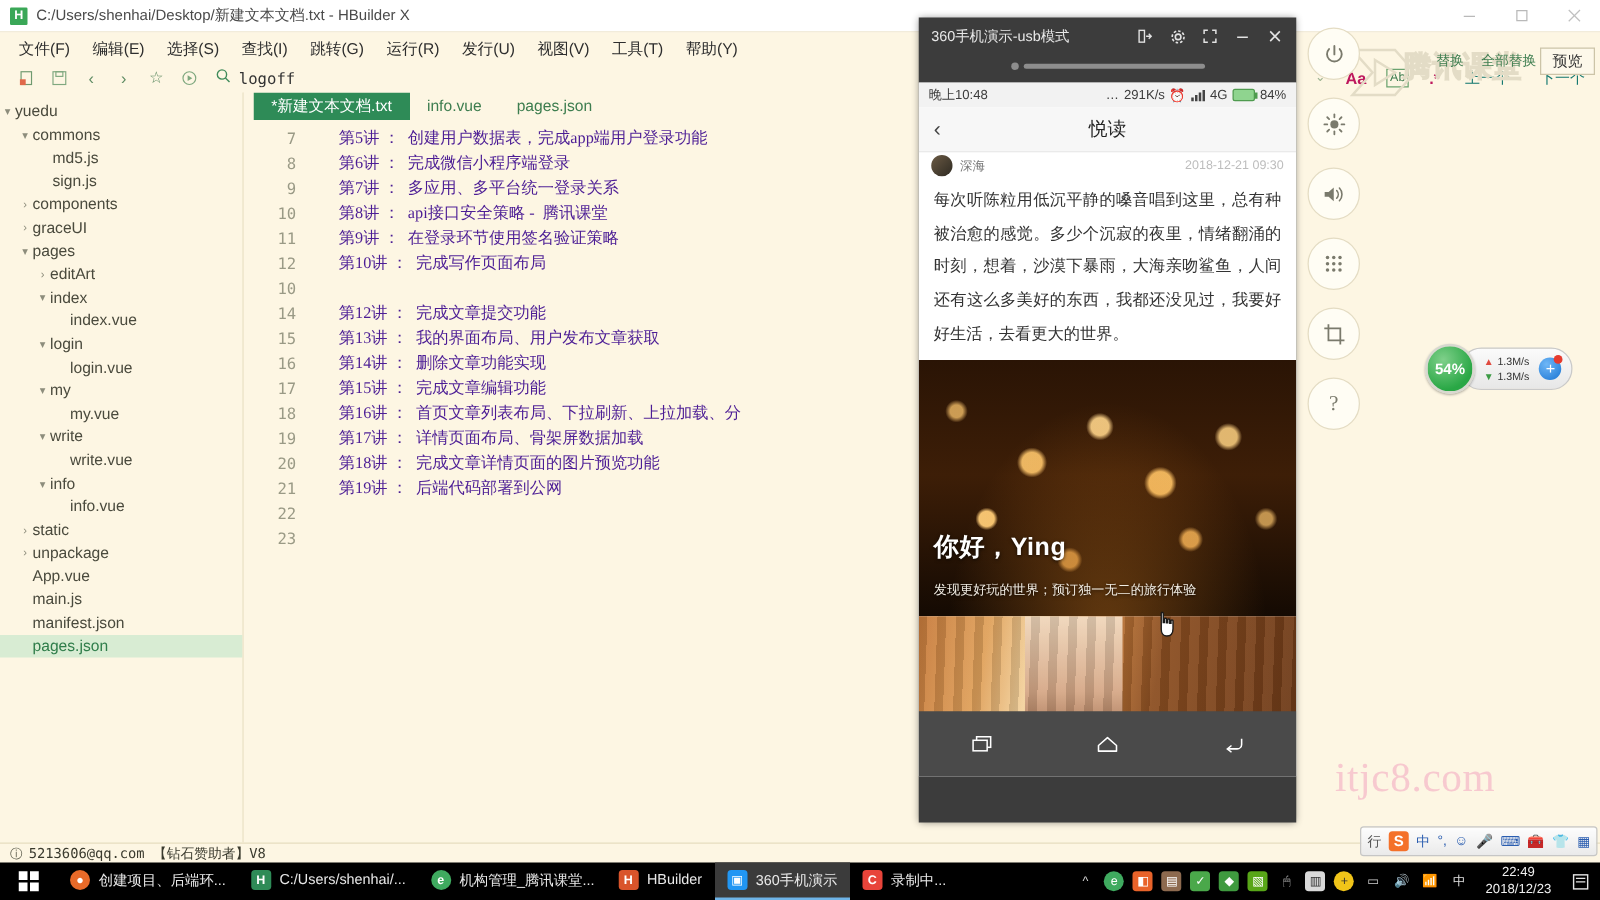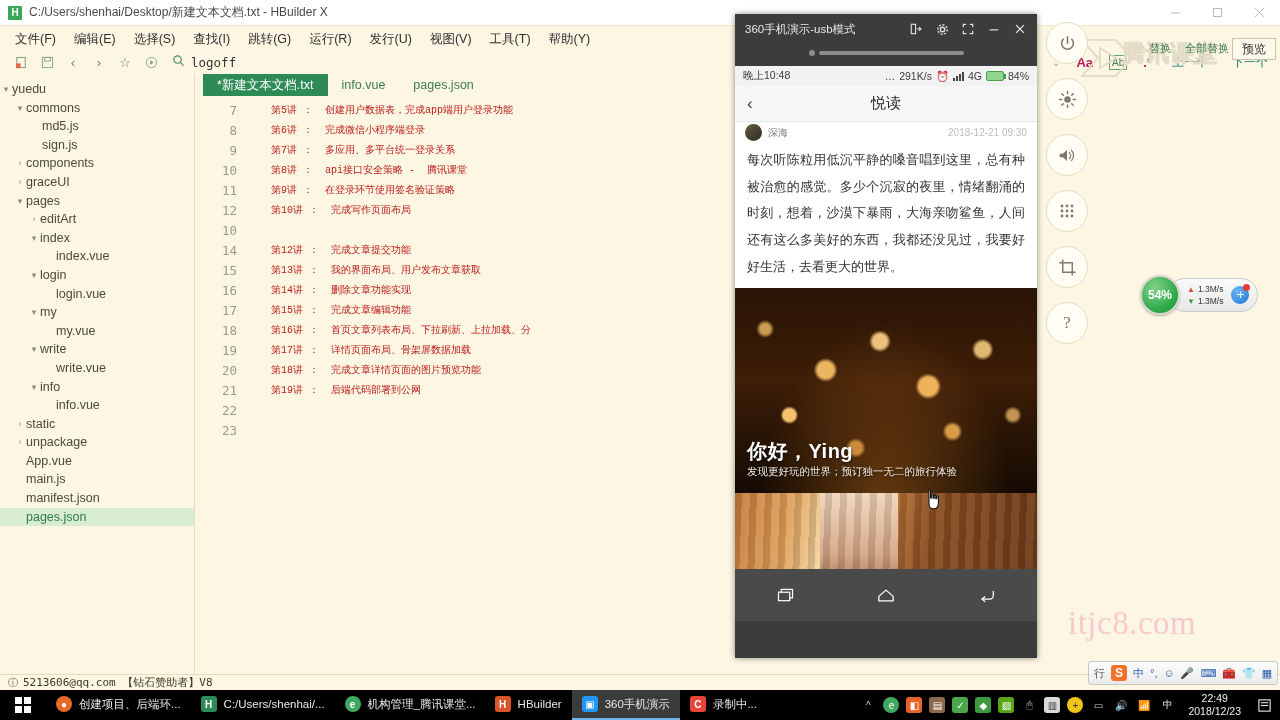--- a/index.html
+++ b/index.html
@@ -92,22 +92,22 @@
   }
   .hb-tab.active { background: #2e8b57; color: #fff; }
   .code-area { position:absolute; left:0; top:26px; right:0; bottom:0; }
   .code-line { display: flex; height: 20px; align-items: center; }
   .ln {
     width: 42px; text-align: right; padding-right: 12px;
     font-family: "DejaVu Sans Mono", monospace; font-size: 12.5px;
     color: #9a9a86; flex: 0 0 54px;
   }
   .code-txt {
-    font-family: Liberation Mono, monospace;
-    font-size: 10px; color: #b91c1c; white-space: pre;
+    font-family: Liberation Serif, serif;
+    font-size: 13px; color: #4c1d95; white-space: pre;
     padding-left: 22px;
   }
 
   
   .hb-status {
     position: absolute; left: 0; bottom: 0; width: 1280px; height: 16px;
     background: #fdf6e3; border-top: 1px solid #e6ddc0;
     display: flex; align-items: center; padding-left: 8px;
     font-size: 11px; color: #3a3a2e;
     font-family: "DejaVu Sans Mono", monospace;
@@ -268,21 +268,21 @@
   .photo1:after{
     content:""; position:absolute; inset:0;
     background:
       radial-gradient(ellipse at 50% 110%, rgba(255,150,40,.35), transparent 60%);
   }
   .photo-overlay { position:absolute; left: 12px; bottom: 14px; z-index:3; }
   .po-title {
     font-size: 20px; color:#fff; font-weight: bold;
     text-shadow: 0 1px 3px rgba(0,0,0,.75); letter-spacing:.5px;
   }
-  .po-sub { font-size: 10.5px; color:#f2ede4; text-shadow: 0 1px 3px rgba(0,0,0,.8); margin-top:0;}
+  .po-sub { font-size: 10.5px; color:#f2ede4; text-shadow: 0 1px 3px rgba(0,0,0,.8); margin-top:14px;}
   .photo2 { height: 110px;
     background:
       linear-gradient(100deg, #c77b3c 0%, #e0a25c 18%, #f3d39f 30%, #c9803e 46%, #8c4f22 62%, #6d3a18 100%);
     position:relative;
   }
   .photo2:before{
     content:""; position:absolute; left:28%; top:0; width:26%; height:100%;
     background: linear-gradient(180deg, #f0d7bb, #d6a887 55%, #8d5a3c);
     filter: blur(.4px);
   }

